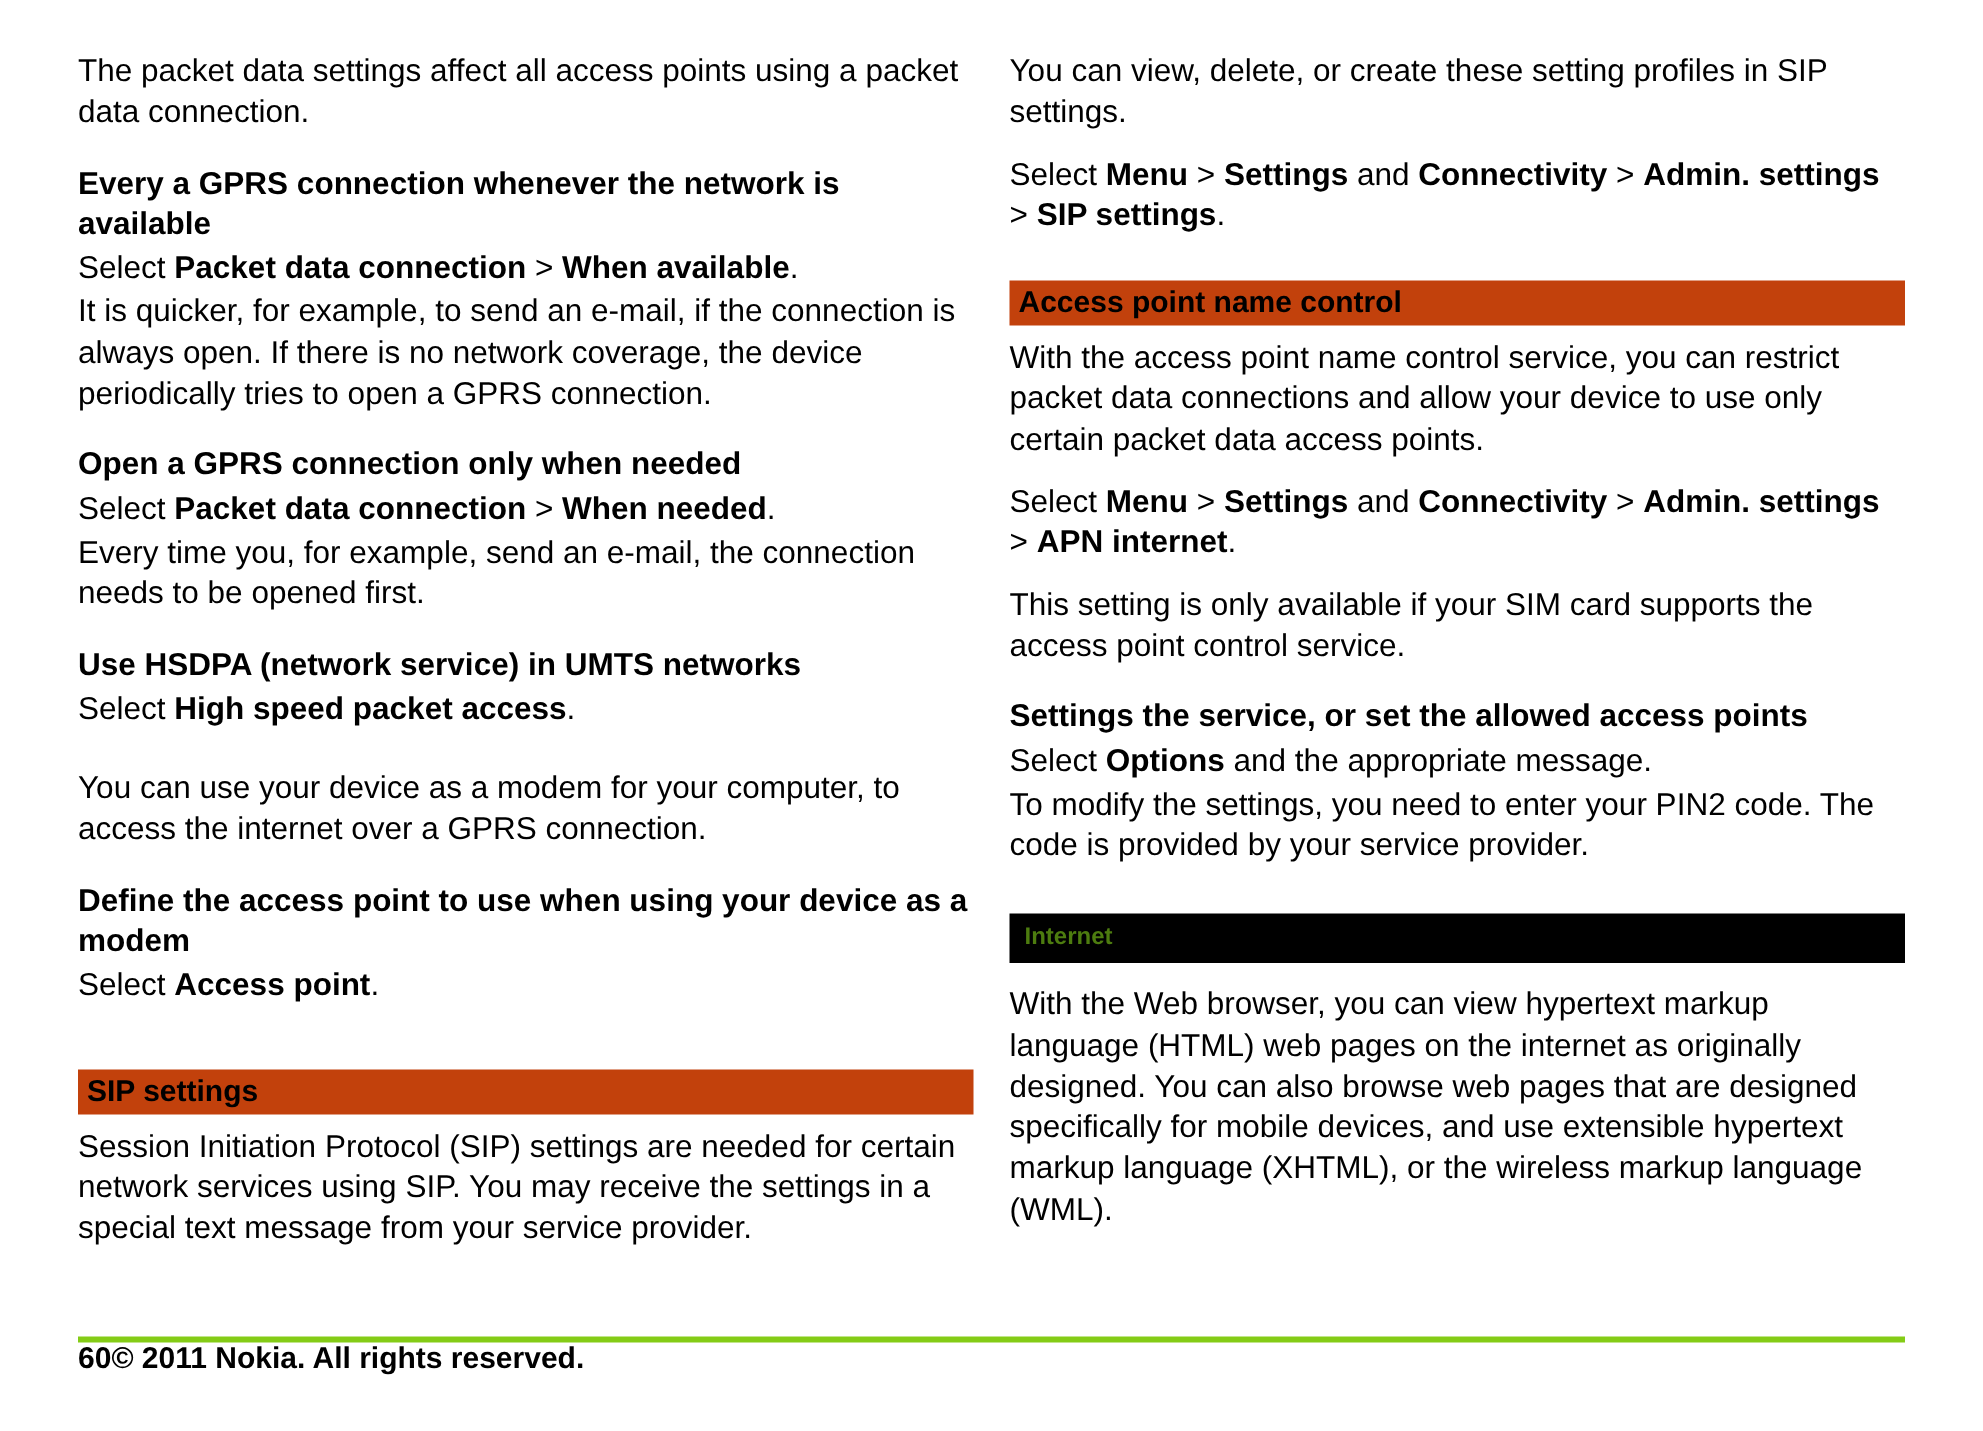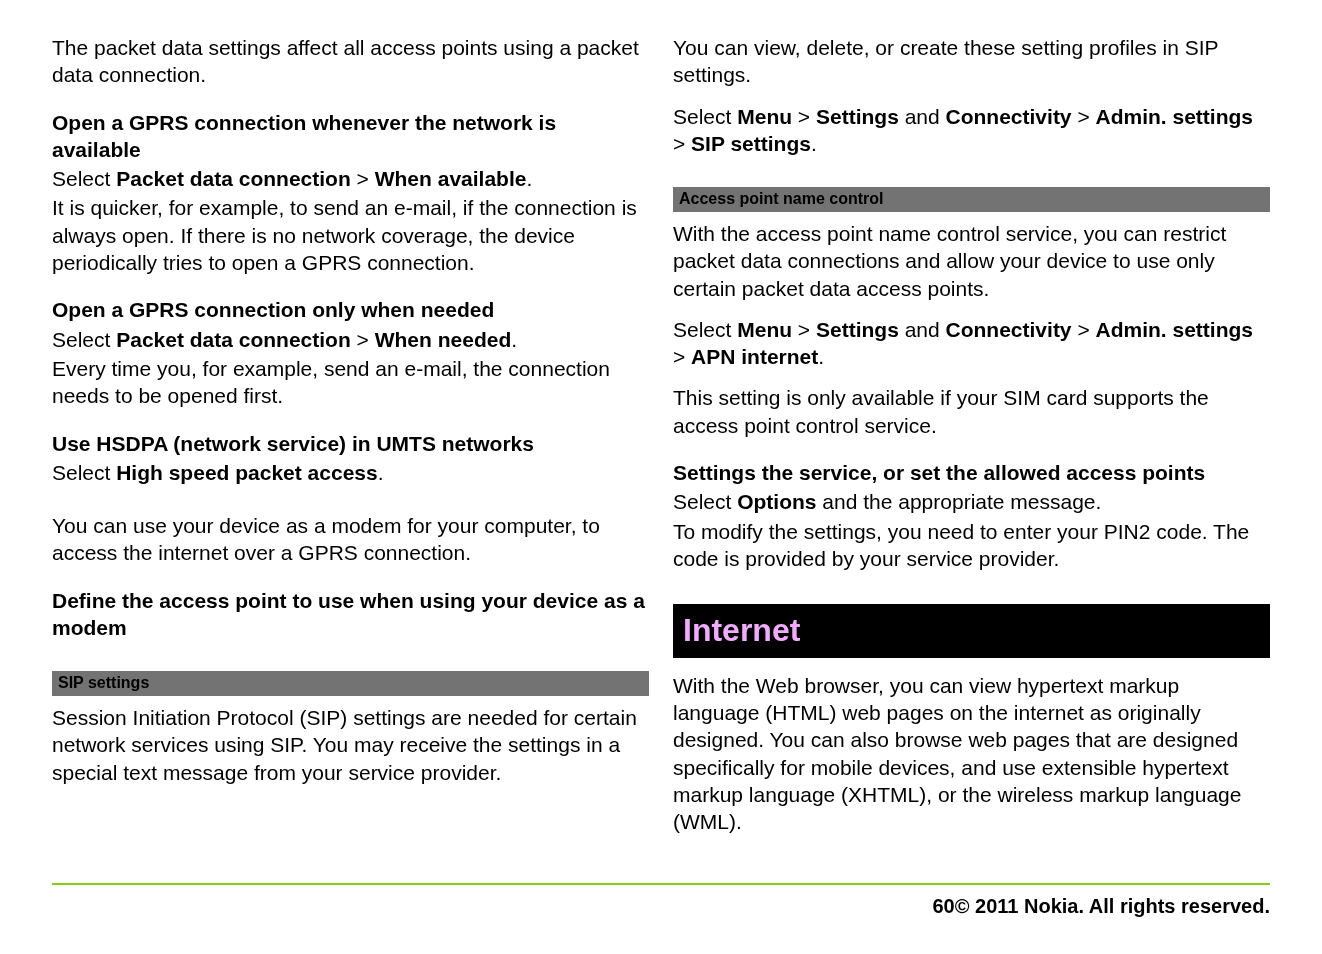--- a/index.html
+++ b/index.html
@@ -23,81 +23,83 @@
     font-size: 21px;
     line-height: 1.3;
   }
   .para { margin-bottom: 14px; }
   .h4 {
     font-weight: bold;
     margin-top: 6px;
     margin-bottom: 2px;
   }
   .sub-head-grey {
-    background: #737373;
+    background: #c2410c;
     font-weight: bold;
     padding: 2px 6px 2px 6px;
     margin-top: 16px;
     margin-bottom: 8px;
-    font-size: 16px;
+    font-size: 20px;
   }
   .section-black {
     background: #000;
-    color: #f0abfc;
+    color: #4d7c0f;
     font-weight: bold;
-    font-size: 32px;
+    font-size: 16px;
     padding: 6px 10px;
     margin-top: 18px;
     margin-bottom: 14px;
   }
   .selectline { margin-bottom: 2px; }
   .breadcrumb-bold { font-weight: bold; }
   .footer {
     position: absolute;
     left: 52px;
     right: 52px;
     bottom: 36px;
-    border-top: 2px solid #84cc16;
-    padding-top: 10px;
+    border-top: 4px solid #84cc16;
     display: flex;
-    justify-content: flex-end;
+    justify-content: flex-start;
     font-size: 20px;
     font-weight: bold;
   }
   .gap-small { height: 12px; }
 </style>
 </head>
 <body>
 
 <div class="page">
 
   <div class="col">
     <p class="para">The packet data settings affect all access points using a packet data connection.</p>
 
-    <p class="h4">Open a GPRS connection whenever the network is available</p>
+    <p class="h4">Every a GPRS connection whenever the network is available</p>
     <p class="selectline">
       <span>Select </span><span class="breadcrumb-bold">Packet data connection</span><span>  &gt; </span><span class="breadcrumb-bold">When available</span><span>.</span>
     </p>
     <p class="para">It is quicker, for example, to send an e-mail, if the connection is always open. If there is no network coverage, the device periodically tries to open a GPRS connection.</p>
 
     <p class="h4">Open a GPRS connection only when needed</p>
     <p class="selectline">
       <span>Select </span><span class="breadcrumb-bold">Packet data connection</span><span>  &gt; </span><span class="breadcrumb-bold">When needed</span><span>.</span>
     </p>
     <p class="para">Every time you, for example, send an e-mail, the connection needs to be opened first.</p>
 
     <p class="h4">Use HSDPA (network service) in UMTS networks</p>
     <p class="para">
       <span>Select </span><span class="breadcrumb-bold">High speed packet access</span><span>.</span>
     </p>
 
     <div class="gap-small"></div>
     <p class="para">You can use your device as a modem for your computer, to access the internet over a GPRS connection.</p>
 
     <p class="h4">Define the access point to use when using your device as a modem</p>
+    <p class="para">
+      <span>Select </span><span class="breadcrumb-bold">Access point</span><span>.</span>
+    </p>
 
     <div class="gap-small"></div>
     <div class="sub-head-grey">SIP settings</div>
     <p class="para">Session Initiation Protocol (SIP) settings are needed for certain network services using SIP. You may receive the settings in a special text message from your service provider.</p>
   </div>
 
   <div class="col">
     <p class="para">You can view, delete, or create these setting profiles in SIP settings.</p>
 
     <p class="para">

